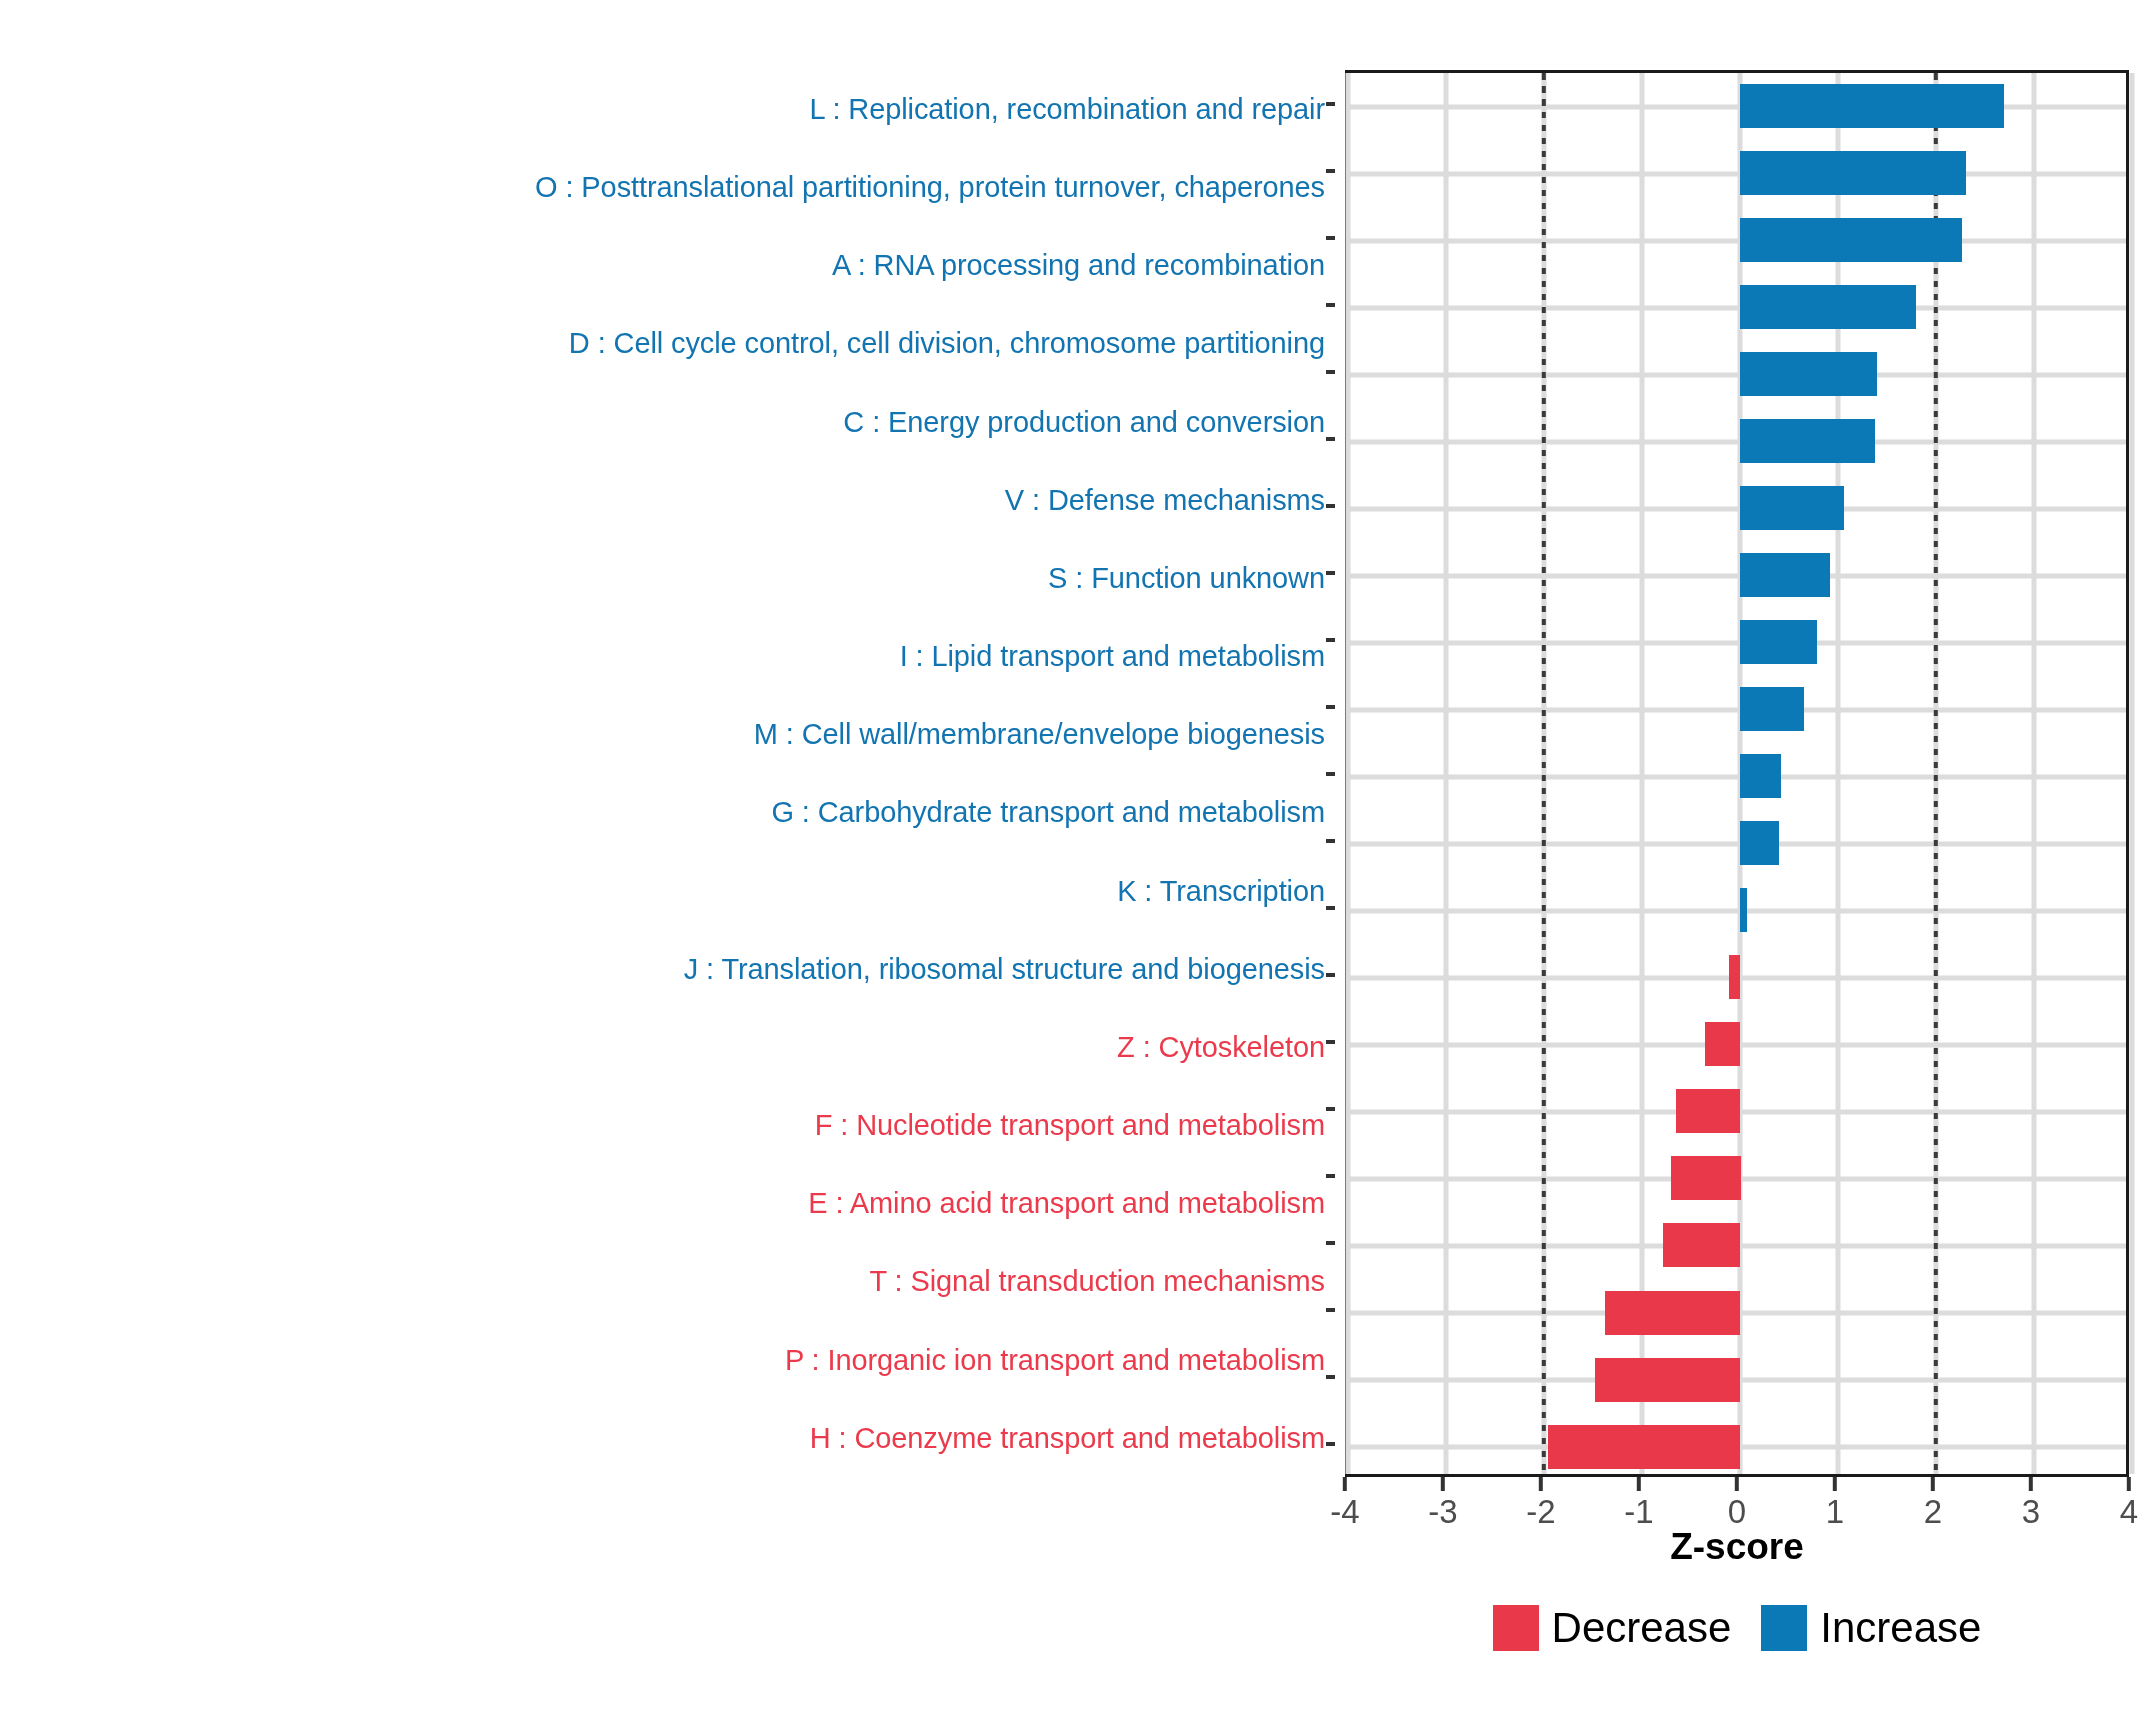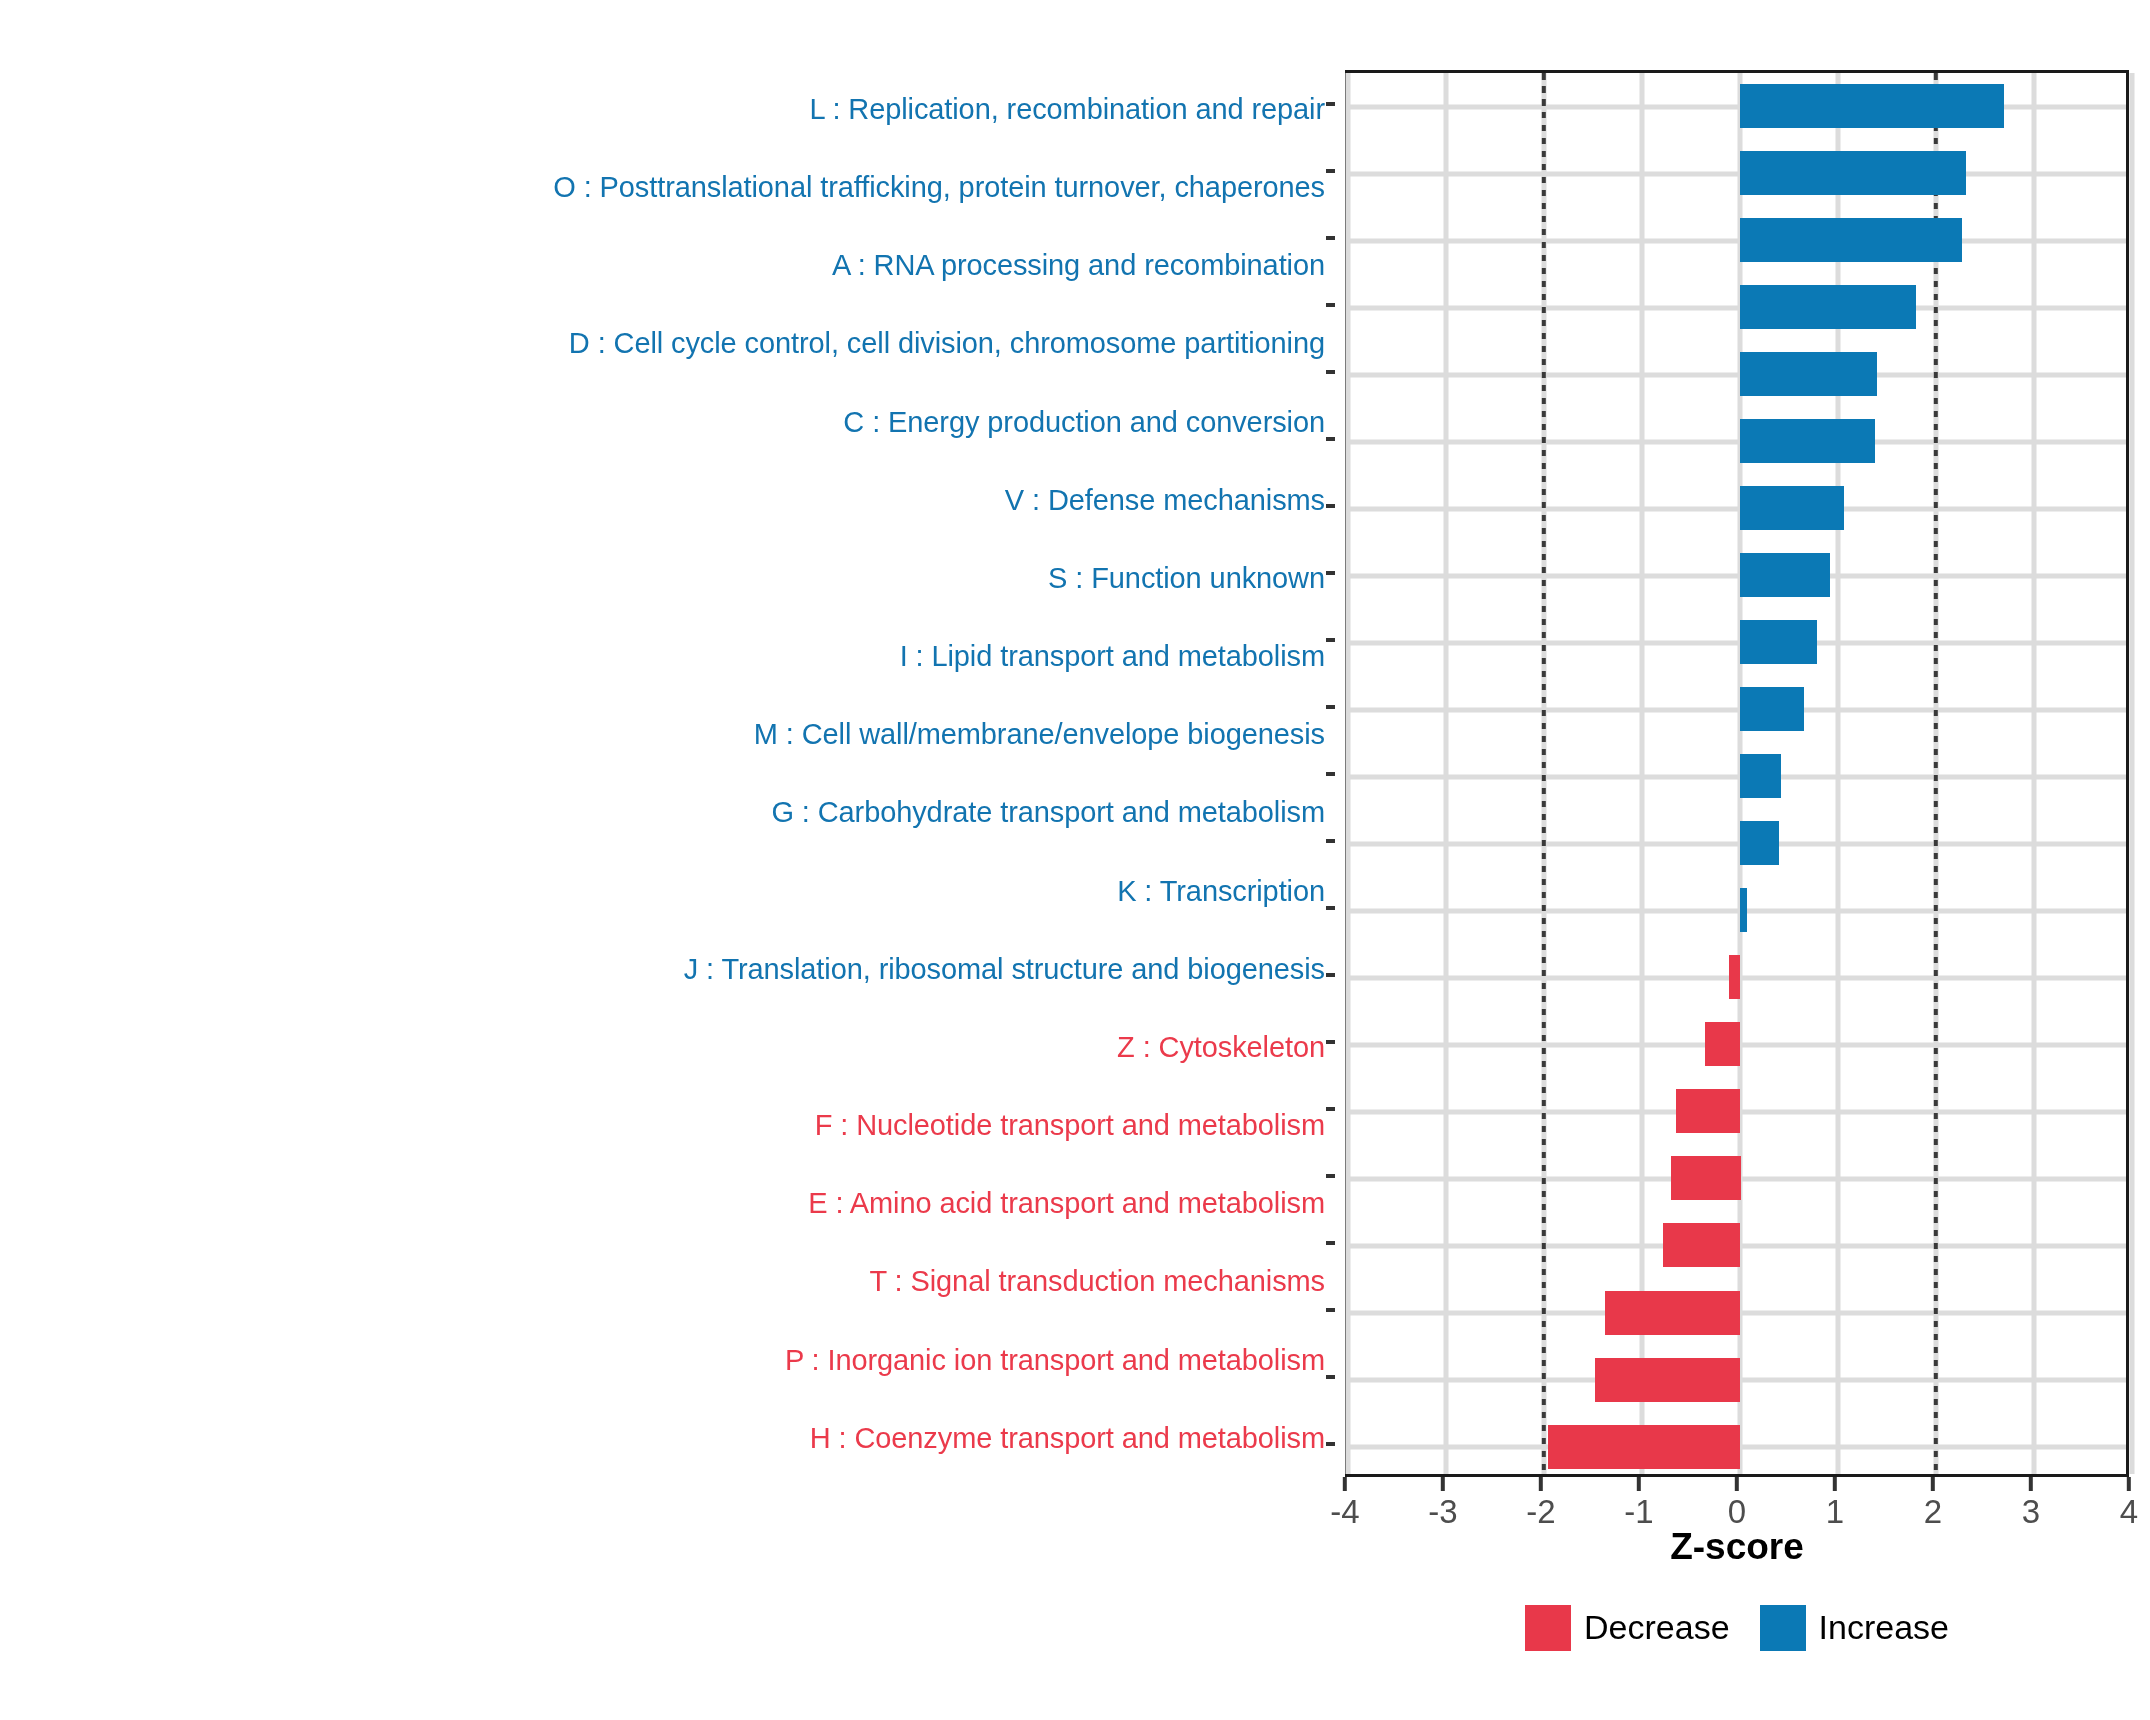--- a/index.html
+++ b/index.html
@@ -160,37 +160,37 @@
     align-items: center;
     gap: 13px;
   }
   .legend-swatch {
     width: 46px;
     height: 46px;
   }
   .legend-swatch.dec { background: #E8384A; }
   .legend-swatch.inc { background: #0B79B5; }
   .legend-label {
-    font-size: 34px;
+    font-size: 42px;
     color: #000000;
     white-space: nowrap;
   }
 </style>
 </head>
 <body>
 
 <div id="figure">
 
   <div id="ylabels">
       <div class="ylabel-row">
         <span class="ylabel-text inc">L : Replication, recombination and repair</span>
       </div>
       <span class="ytick" style="top: 32px;"></span>
       <div class="ylabel-row">
-        <span class="ylabel-text inc">O : Posttranslational trafficking, protein turnover, chaperones</span>
+        <span class="ylabel-text inc">O : Posttranslational partitioning, protein turnover, chaperones</span>
       </div>
       <span class="ytick" style="top: 99px;"></span>
       <div class="ylabel-row">
         <span class="ylabel-text inc">A : RNA processing and recombination</span>
       </div>
       <span class="ytick" style="top: 166px;"></span>
       <div class="ylabel-row">
         <span class="ylabel-text inc">D : Cell cycle control, cell division, chromosome partitioning</span>
       </div>
       <span class="ytick" style="top: 233px;"></span>

